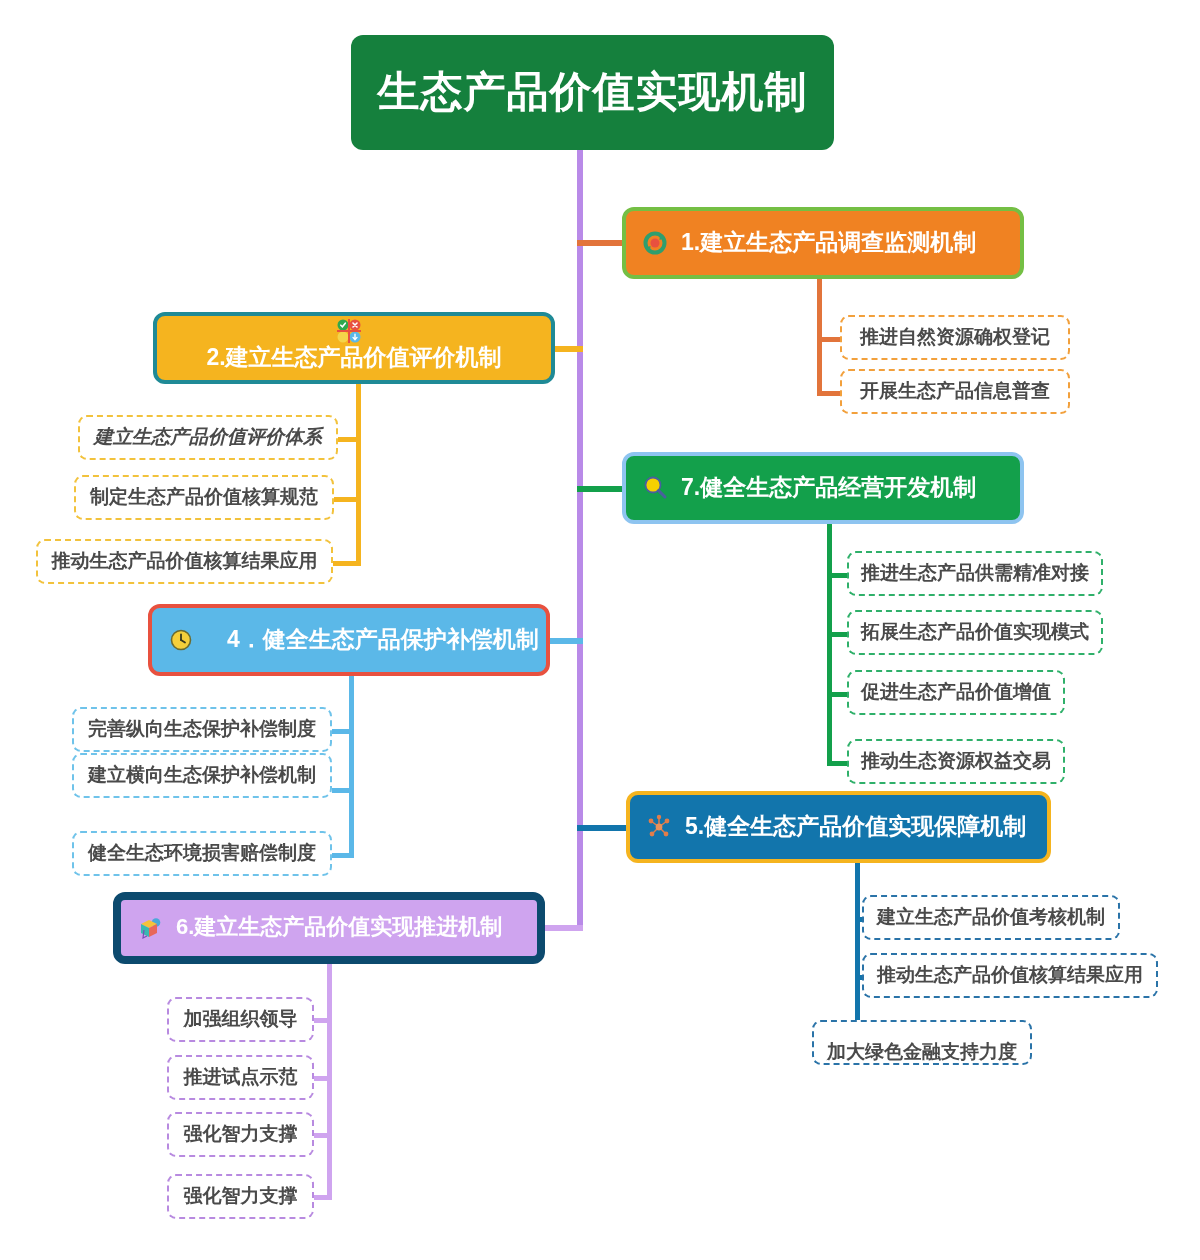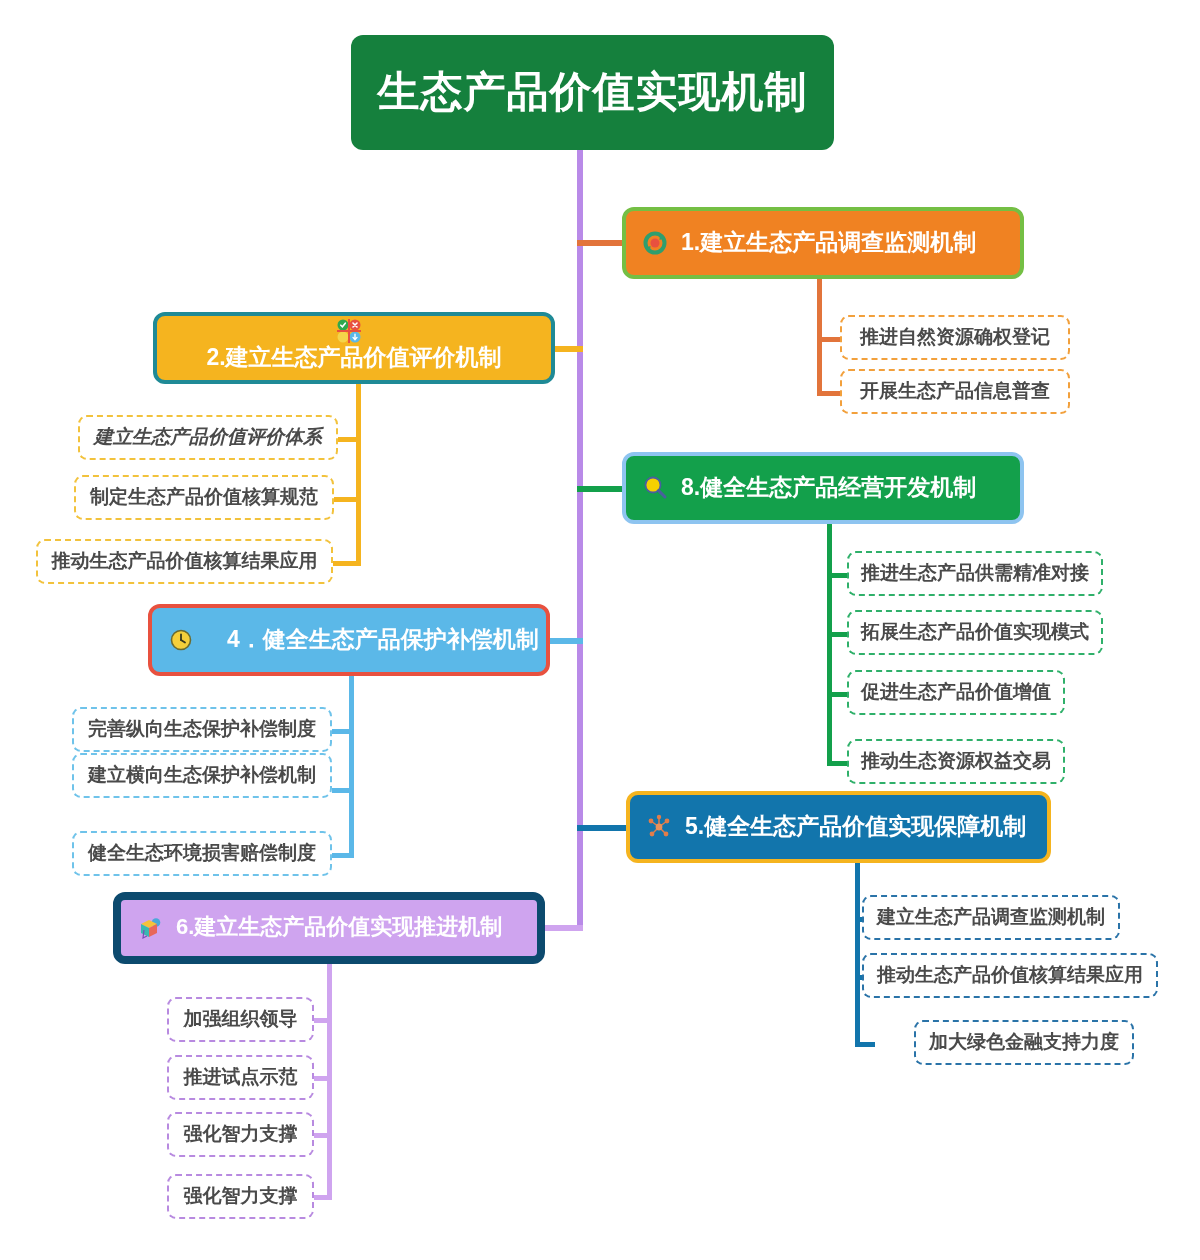--- a/index.html
+++ b/index.html
@@ -192,21 +192,21 @@
     <span>推动生态产品价值核算结果应用</span>
   </div>
 
   <div class="branch" style="left:622px; top:452px; width:402px; height:72px; background:#13a04b; border:4px solid #8ec4f0;">
     <span class="bicon">
       <svg width="28" height="28" viewBox="0 0 28 28">
         <circle cx="12" cy="11" r="7.5" fill="#f5d000" stroke="#4a5f9e" stroke-width="1.8"></circle>
         <line x1="17.6" y1="16.6" x2="24" y2="23" stroke="#4a5f9e" stroke-width="3" stroke-linecap="round"></line>
       </svg>
     </span>
-    <span class="blabel">8.健全生态产品经营开发机制</span>
+    <span class="blabel">7.健全生态产品经营开发机制</span>
   </div>
   <div class="leaf" style="left:847px; top:551px; width:256px; height:45px; border-color:#2fb06a;">
     <span>推进生态产品供需精准对接</span>
   </div>
   <div class="leaf" style="left:847px; top:610px; width:256px; height:45px; border-color:#2fb06a;">
     <span>拓展生态产品价值实现模式</span>
   </div>
   <div class="leaf" style="left:847px; top:670px; width:218px; height:45px; border-color:#2fb06a;">
     <span>促进生态产品价值增值</span>
   </div>
@@ -248,26 +248,26 @@
         <circle cx="6" cy="8" r="2.4" fill="#e27d4a"></circle>
         <circle cx="22" cy="8" r="2.4" fill="#e27d4a"></circle>
         <circle cx="7" cy="21" r="2.4" fill="#e27d4a"></circle>
         <circle cx="21" cy="21" r="2.4" fill="#e27d4a"></circle>
         <circle cx="14" cy="4" r="2.2" fill="#e27d4a"></circle>
       </svg>
     </span>
     <span class="blabel">5.健全生态产品价值实现保障机制</span>
   </div>
   <div class="leaf" style="left:862px; top:895px; width:258px; height:45px; border-color:#2a73a8;">
-    <span>建立生态产品调查监测机制</span>
+    <span>建立生态产品价值考核机制</span>
   </div>
   <div class="leaf" style="left:862px; top:953px; width:296px; height:45px; border-color:#2a73a8;">
     <span>推动生态产品价值核算结果应用</span>
   </div>
-  <div class="leaf" style="left:914px; top:1020px; width:220px; height:45px; border-color:#2a73a8;">
+  <div class="leaf" style="left:812px; top:1020px; width:220px; height:45px; border-color:#2a73a8;align-items:flex-end;">
     <span>加大绿色金融支持力度</span>
   </div>
 
   <div class="branch" style="left:113px; top:892px; width:432px; height:72px; background:#cfa4ef; border:8px solid #0c4a6e; font-size:22px;">
     <span class="bicon">
       <svg width="28" height="28" viewBox="0 0 28 28">
         <circle cx="20" cy="8.5" r="4.3" fill="#4aa8d8"></circle>
         <path d="M5 10 L13 6 L21 10 L13 14 Z" fill="#f5c23a"></path>
         <path d="M5 10 L13 14 L13 23 L5 19 Z" fill="#3ab9b0"></path>
         <path d="M21 10 L13 14 L13 23 L21 19 Z" fill="#e8675a"></path>

